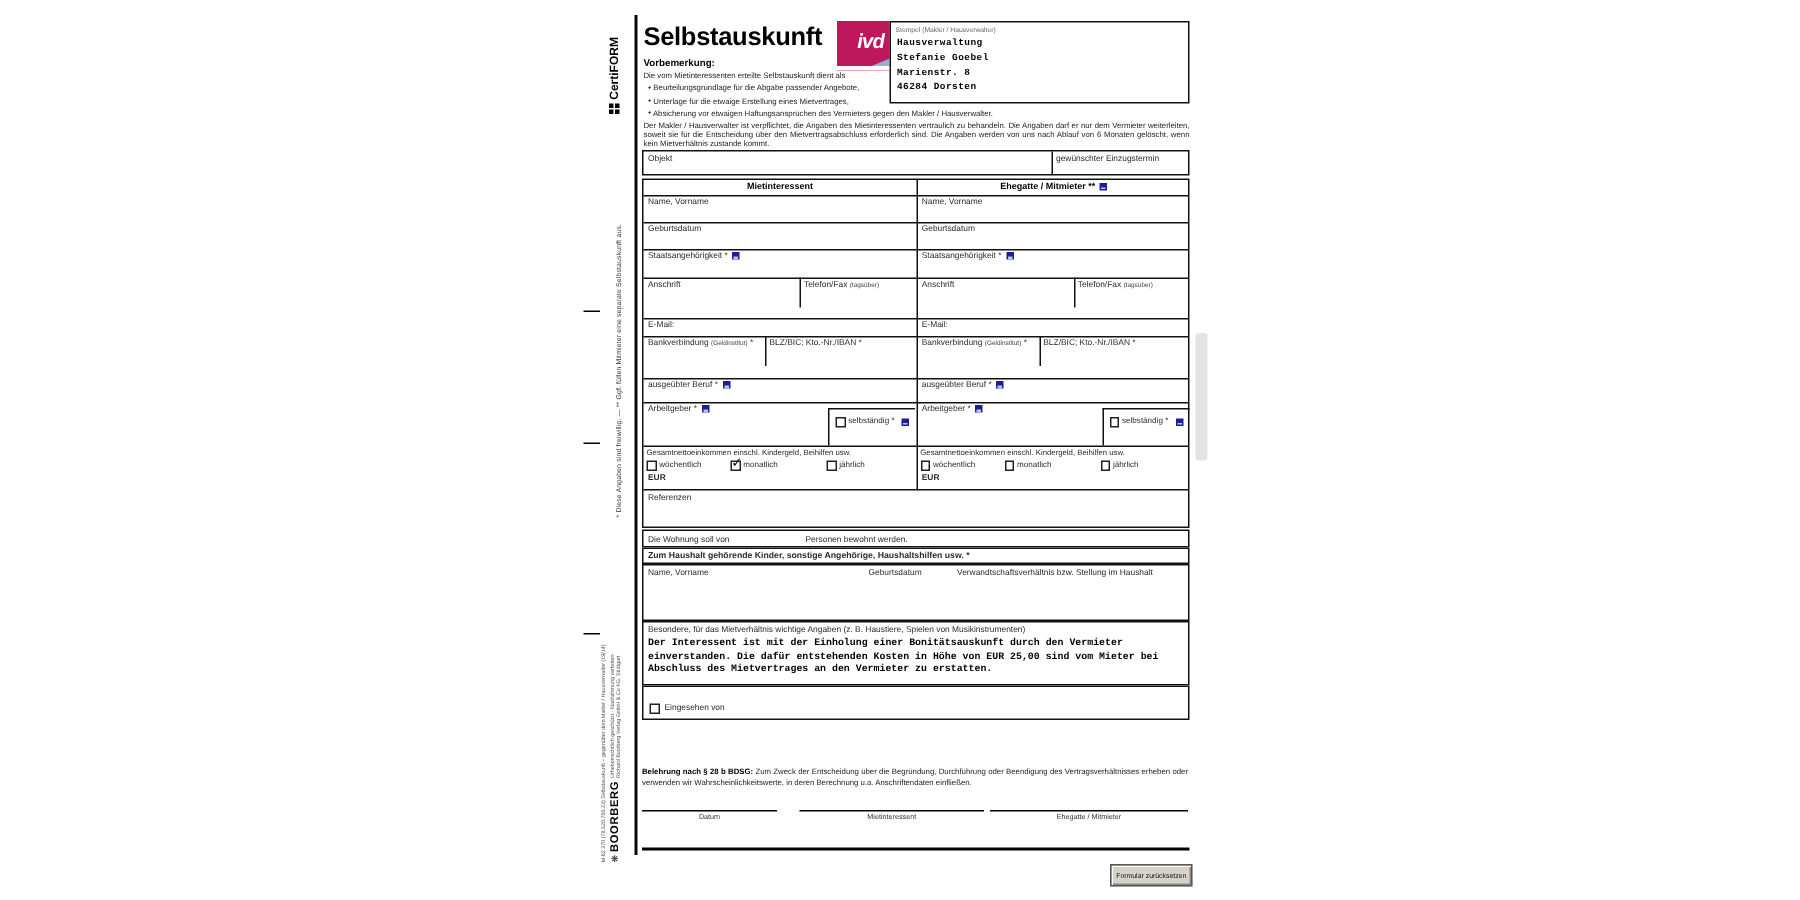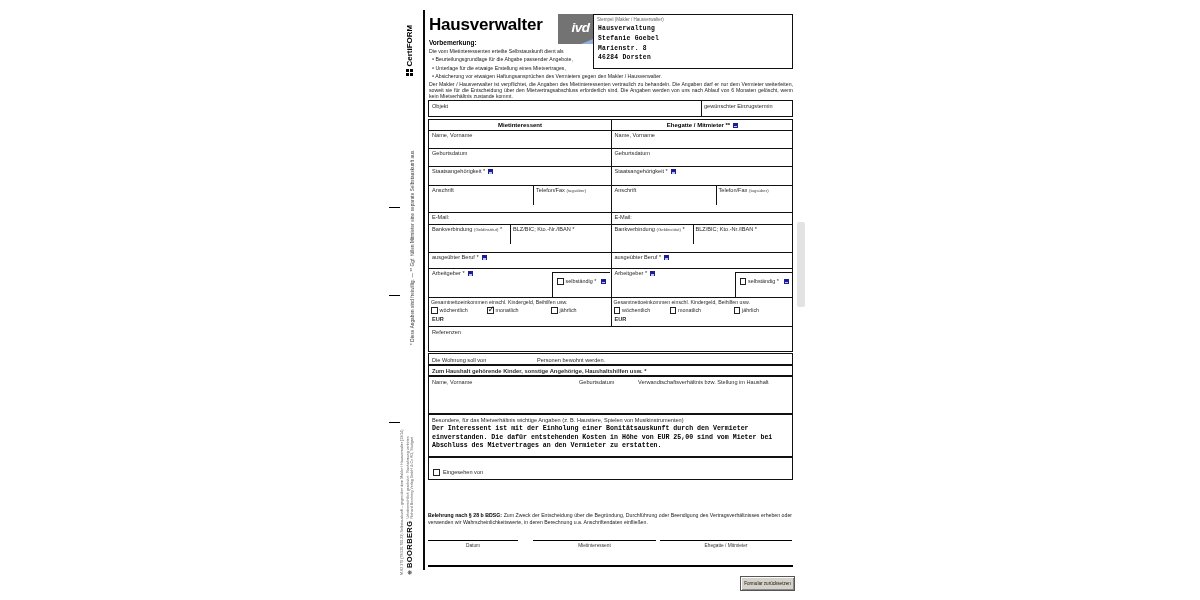--- a/index.html
+++ b/index.html
@@ -22,21 +22,21 @@
   .ico{display:inline-block;width:5px;height:5px;background:#1d1d96;margin-left:3px;
        vertical-align:-1px;position:relative;}
   .ico::after{content:"";position:absolute;left:1px;right:1px;bottom:0.5px;height:1.5px;background:#b9c6ef;}
   
   .cb{display:inline-block;width:6.5px;height:6.5px;border:1px solid #222;background:#fff;
       box-sizing:border-box;position:relative;flex:none;}
   .cb .tick{position:absolute;left:-0.5px;top:-4.5px;font-size:9px;font-weight:bold;color:#111;
       font-style:normal;font-family:"DejaVu Sans",sans-serif;}
   .cbitem{position:absolute;top:0;display:flex;align-items:center;gap:2px;font-size:5.4px;color:#2b2b2b;}
   
-  .ivd{position:absolute;left:558px;top:14px;width:45px;height:33px;background:#737373;overflow:hidden;}
+  .ivd{position:absolute;left:558px;top:14px;width:45px;height:33px;background:#be185d;overflow:hidden;}
   .ivd .t{position:absolute;left:0;right:0;top:6px;text-align:center;color:#fff;font-weight:bold;
       font-style:italic;font-size:13.5px;letter-spacing:-0.5px;}
   .ivd .tri{position:absolute;right:0;bottom:3px;width:0;height:0;
       border-left:22px solid transparent;border-bottom:9px solid #93b0dc;}
   .ivd .strip{position:absolute;left:0;right:0;bottom:0;height:3px;background:#fff;}
   
   .cf-sq{display:inline-block;width:7px;height:7px;margin-right:2.5px;vertical-align:-1px;
       background-image:linear-gradient(#000,#000),linear-gradient(#000,#000),
                        linear-gradient(#000,#000),linear-gradient(#000,#000);
       background-size:3px 3px;background-position:0 0,4px 0,0 4px,4px 4px;background-repeat:no-repeat;}
@@ -80,21 +80,21 @@
         <span class="f35" style="display:block;color:#555;">Urheberrechtlich geschützt · Nachahmung verboten</span>
         <span class="f35" style="display:block;color:#555;">Richard Boorberg Verlag GmbH &amp; Co KG, Stuttgart</span>
       </span>
     </div>
   </div>
 
   <div class="abs" style="left:423px;top:10px;width:2px;height:560px;background:#0a0a0a;"></div>
 
   <div class="abs" style="left:797px;top:222px;width:8px;height:85px;background:#d9d9d9;opacity:0.75;border-radius:2px;"></div>
 
-  <div class="abs b" style="left:429px;top:15px;font-size:17px;letter-spacing:-0.2px;">Hausverwalter</div>
+  <div class="abs b" style="left:429px;top:15px;font-size:17px;letter-spacing:-0.2px;">Selbstauskunft</div>
   <div class="abs b" style="left:429px;top:39px;font-size:6.5px;">Vorbemerkung:</div>
   <div class="abs f52" style="left:429px;top:48px;">Die vom Mietinteressenten erteilte Selbstauskunft dient als</div>
 
   <div class="abs f52" style="left:432px;top:56px;">
     <span style="font-size:3.5px;vertical-align:1px;">●</span>
     <span>Beurteilungsgrundlage für die Abgabe passender Angebote,</span>
   </div>
   <div class="abs f52" style="left:432px;top:64.5px;">
     <span style="font-size:3.5px;vertical-align:1px;">●</span>
     <span>Unterlage für die etwaige Erstellung eines Mietvertrages,</span>

